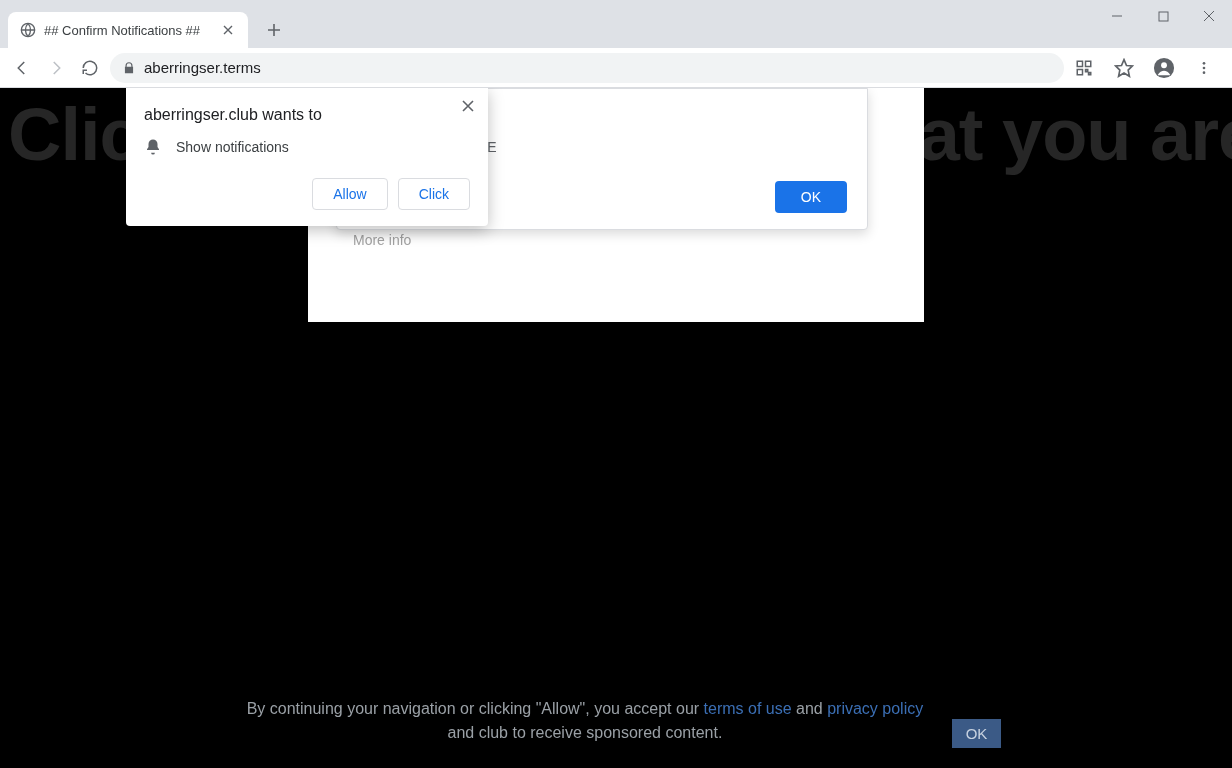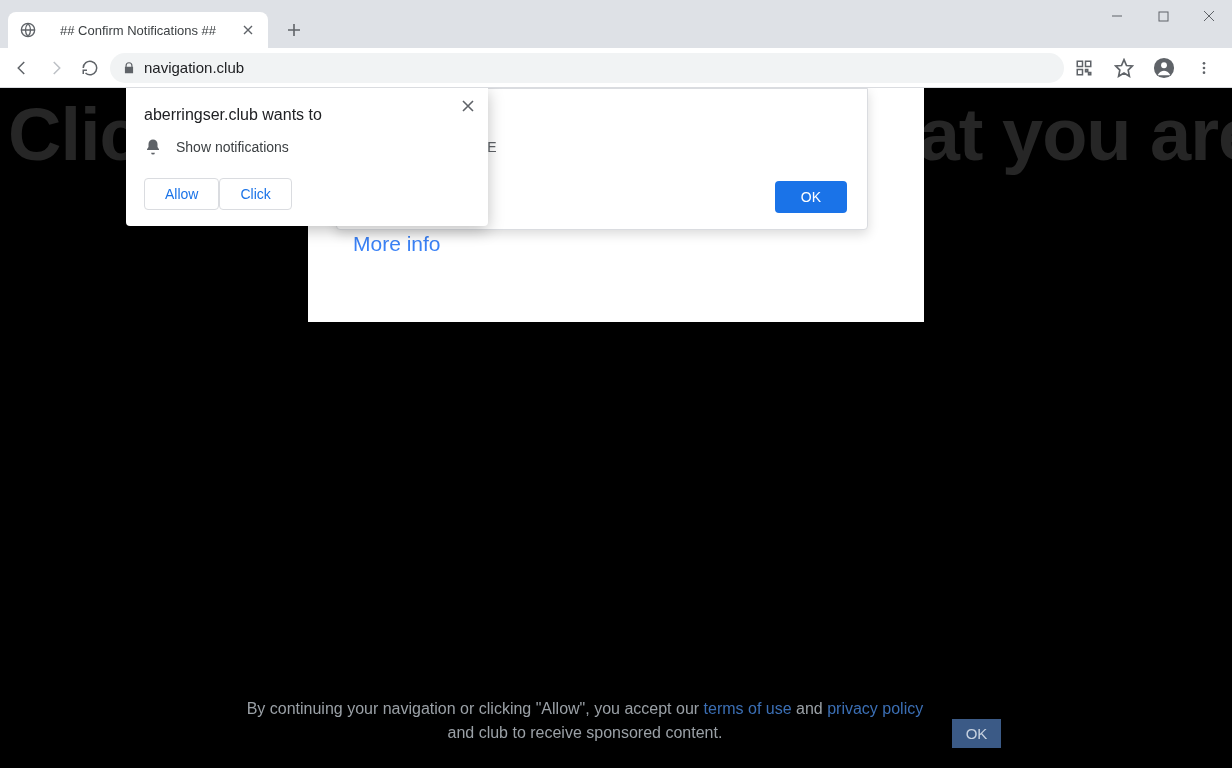--- a/index.html
+++ b/index.html
@@ -2,21 +2,21 @@
 <html><head>
 <meta charset="utf-8">
 <style>
 * { margin: 0; padding: 0; box-sizing: border-box; font-family: 'Segoe UI', Arial, sans-serif; }
 html, body { width: 1232px; height: 768px; overflow: hidden; }
 
 .window { width: 100%; height: 100%; background: #e8eaed; display: flex; flex-direction: column; position: relative; }
 
 
 .titlebar { height: 48px; background: #dee1e6; display: flex; align-items: flex-end; padding-left: 8px; position: relative; }
-.tab { background: #fff; border-radius: 8px 8px 0 0; height: 36px; display: flex; align-items: center; padding: 0 12px; gap: 24px; min-width: 240px; position: relative; }
+.tab { background: #fff; border-radius: 8px 8px 0 0; height: 36px; display: flex; align-items: center; padding: 0 12px; gap: 8px; min-width: 240px; position: relative; }
 .tab .favicon { width: 16px; height: 16px; color: #5f6368; }
 .tab .title { font-size: 13px; color: #3c4043; flex: 1; }
 .tab .close { width: 16px; height: 16px; color: #5f6368; display:flex; align-items:center; justify-content:center; cursor:pointer; border-radius:50%; }
 .newtab { width: 28px; height: 28px; margin-left: 12px; margin-bottom:4px; color:#5f6368; display:flex; align-items:center; justify-content:center; cursor:pointer; }
 
 .win-controls { position:absolute; right:0; top:0; display:flex; }
 .win-controls div { width:46px; height:32px; display:flex; align-items:center; justify-content:center; color:#5f6368; cursor:pointer; }
 
 
 .toolbar { height: 40px; background: #fff; display:flex; align-items:center; padding: 0 8px; gap: 6px; border-bottom: 1px solid #dadce0; }
@@ -25,37 +25,37 @@
 .omnibox { flex:1; height:30px; background:#f1f3f4; border-radius:15px; display:flex; align-items:center; padding:0 12px; gap:8px; color:#202124; font-size:15px; }
 .omnibox .lock { color:#5f6368; }
 .toolbar .right { display:flex; align-items:center; gap:12px; padding-right:6px; }
 .toolbar .right .iconbtn { width:28px; height:28px; display:flex; align-items:center; justify-content:center; color:#5f6368; cursor:pointer; }
 
 
 .page { flex:1; background:#000; position:relative; overflow:hidden; }
 .bigtext { position:absolute; top:4px; left:0; right:0; color:#262626; font-size:74px; font-weight:700; letter-spacing:-1px; white-space:nowrap; padding-left:8px; }
 
 .whitecard { position:absolute; left:308px; top:0; width:616px; height:234px; background:#fff; }
-.moreinfo { position:absolute; left:353px; top:144px; color:#3b82f6; font-size:21px; cursor:pointer; }
+.moreinfo { position:absolute; left:353px; top:144px; color:#a3a3a3; font-size:14px; cursor:pointer; }
 
 
 .alert-dialog { position:absolute; left:336px; top:0; width:532px; background:#fff; border:1px solid #dadce0; border-radius:0 0 4px 4px; box-shadow:0 4px 12px rgba(0,0,0,0.15); padding:20px 20px 16px 20px; z-index:10; }
 .alert-dialog .alert-title { font-size:16px; color:#202124; margin-bottom:12px; }
 .alert-dialog .alert-body { font-size:14px; color:#5f6368; margin-bottom:26px; }
 .alert-dialog .alert-actions { display:flex; justify-content:flex-end; }
 .alert-dialog .ok-btn { background:#1a73e8; color:#fff; border:none; padding:8px 26px; font-size:14px; border-radius:4px; cursor:pointer; }
 
 
 .perm-popup { position:absolute; left:126px; top:0; width:362px; background:#fff; box-shadow:0 4px 16px rgba(0,0,0,0.25); border-radius:0 0 4px 4px; padding:18px 18px 16px 18px; z-index:20; }
 .perm-popup .perm-close { position:absolute; right:10px; top:8px; width:20px; height:20px; color:#5f6368; cursor:pointer; display:flex; align-items:center; justify-content:center; font-size:18px; }
 .perm-popup .perm-origin { font-size:16px; color:#202124; margin-bottom:14px; }
 .perm-popup .perm-row { display:flex; align-items:center; gap:14px; margin-bottom:22px; }
 .perm-popup .perm-row .bell { color:#5f6368; }
 .perm-popup .perm-row .perm-label { font-size:14px; color:#3c4043; }
-.perm-popup .perm-actions { display:flex; }
+.perm-popup .perm-actions { display:flex; justify-content:flex-end; gap:10px; }
 .perm-popup .perm-actions button { background:#fff; border:1px solid #dadce0; color:#1a73e8; padding:7px 20px; font-size:14px; border-radius:4px; cursor:pointer; }
 
 
 .consent { position:absolute; left:16px; right:0; bottom:0; padding:14px 20px 20px; text-align:center; color:#9aa0a6; font-size:16px; }
 .consent a { color:#3b6fb5; text-decoration:none; cursor:pointer; }
 .consent .ok { display:inline-block; background:#3b5a86; color:#c7d2e0; padding:6px 14px; margin-left:24px; font-size:15px; cursor:pointer; vertical-align:middle; }
 .consent-inner { display:inline-block; max-width:760px; line-height:1.5; }
 
 svg { display:block; }
 </style>
@@ -120,21 +120,21 @@
           <path d="M3 12a9 9 0 1 1 3 6.7"></path>
           <path d="M3 20v-5h5"></path>
         </svg>
     </div>
     <div class="omnibox">
       <span class="lock">
         <svg width="14" height="14" viewBox="0 0 24 24" fill="currentColor">
             <path d="M6 10V8a6 6 0 1 1 12 0v2h1v11H5V10h1zm2 0h8V8a4 4 0 1 0-8 0v2z"></path>
           </svg>
       </span>
-      <span>navigation.club</span>
+      <span>aberringser.terms</span>
     </div>
     <div class="right">
       <div class="iconbtn">
         <svg width="18" height="18" viewBox="0 0 24 24" fill="none" stroke="currentColor" stroke-width="2">
             <rect x="3" y="3" width="7" height="7"></rect>
             <rect x="14" y="3" width="7" height="7"></rect>
             <rect x="3" y="14" width="7" height="7"></rect>
             <rect x="14" y="14" width="3" height="3"></rect>
             <rect x="18" y="18" width="3" height="3"></rect>
           </svg>

